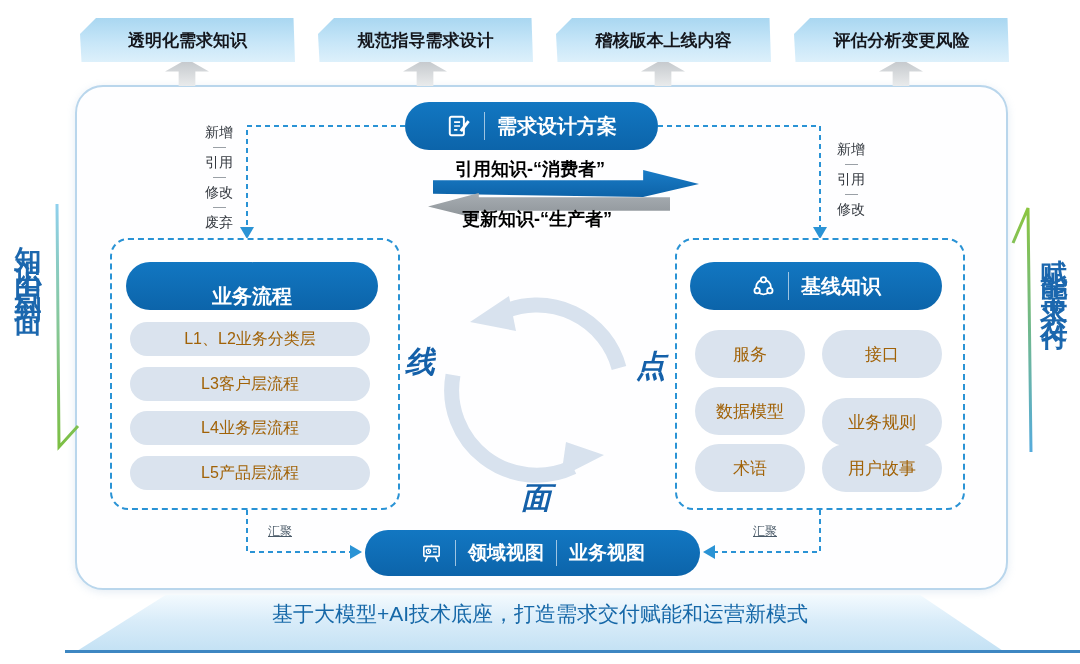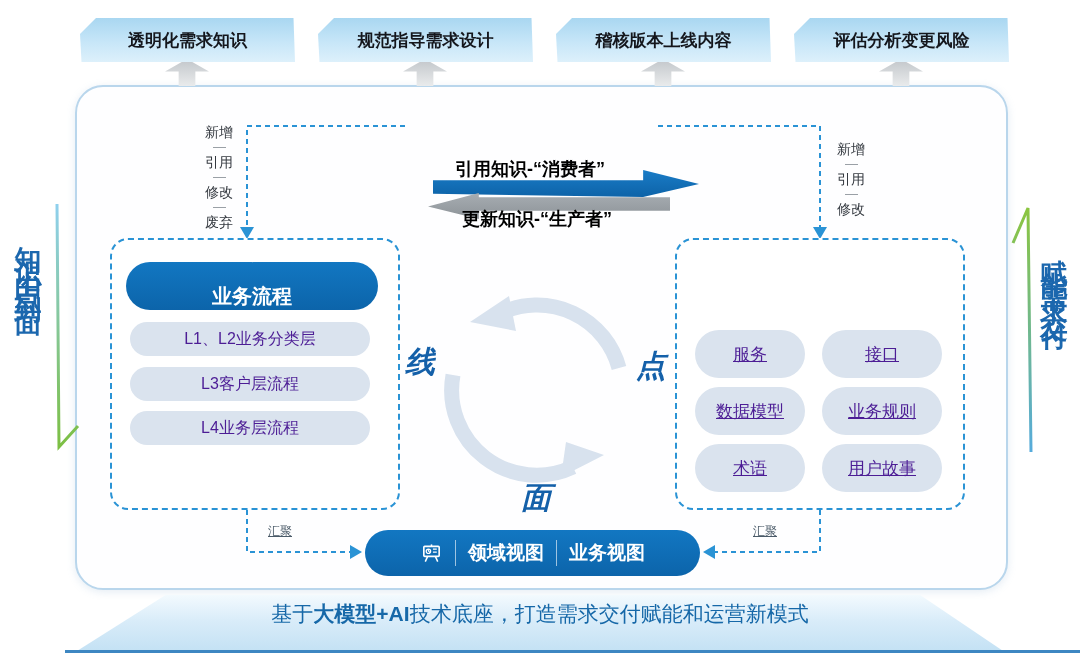--- a/index.html
+++ b/index.html
@@ -31,23 +31,23 @@
   .proc-header{left:126px;top:262px;width:252px;height:48px;font-size:20px;flex-direction:column;}
   .know-header{left:690px;top:262px;width:252px;height:48px;font-size:20px;}
   .bottom-pill{left:365px;top:530px;width:335px;height:46px;font-size:19px;border-radius:23px;}
 
   
   .box{border:2px dashed #2a93d5;border-radius:18px;background:#fff;box-sizing:border-box;z-index:2;}
   .proc-box{left:110px;top:238px;width:290px;height:272px;}
   .know-box{left:675px;top:238px;width:290px;height:272px;}
 
   
-  .chip{display:flex;align-items:center;justify-content:center;background:#dae3ee;color:#4c1d95;z-index:3;}
+  .chip{display:flex;align-items:center;justify-content:center;background:#dae3ee;color:#a16207;z-index:3;}
   .proc-item{left:130px;width:240px;height:34px;border-radius:17px;font-size:16px;}
-  .know-item{height:48px;border-radius:24px;font-size:17px;text-decoration:underline;}
+  .know-item{height:48px;border-radius:24px;font-size:17px;}
 
   
   .ops{display:flex;flex-direction:column;align-items:center;z-index:3;color:#33383f;font-size:14px;}
   .ops span{line-height:17px;}
   .op-sep{width:13px;height:1px;background:#9aa0a6;margin:6px 0;}
 
   
   .flow-label{z-index:3;color:#000000;font-weight:bold;font-size:18px;white-space:nowrap;}
   .arrow-blue{left:433px;top:170px;width:266px;height:27px;z-index:2;
     background:linear-gradient(180deg,#1a7cc7,#0d63a8);
@@ -61,21 +61,21 @@
     font-family:"DejaVu Serif","Liberation Serif",serif;}
 
   .converge{z-index:3;color:#4a5a68;font-size:12px;text-decoration:underline;}
 
   
   .trapezoid{left:60px;top:595px;width:960px;height:57px;z-index:0;
     background:linear-gradient(180deg,#f3fafe 0%,#d9ecf9 45%,#c3e1f4 100%);
     clip-path:polygon(11% 0,89.6% 0,98.4% 100%,1.6% 100%);}
   .footer-text{left:0;top:600px;width:1080px;text-align:center;font-size:21px;color:#1668a8;
     font-weight:500;z-index:1;}
-  .footer-text .hl{font-weight:700;}
+  .footer-text .hl{font-weight:400;}
   .bottom-line{left:65px;top:650px;width:1015px;height:3px;background:#3d87c2;z-index:1;}
 
   
   .rail-text{z-index:3;color:#1b67ae;font-weight:bold;font-size:27px;writing-mode:vertical-rl;
     letter-spacing:13px;line-height:1;}
   .rail-left{left:14px;top:224px;}
   .rail-right{left:1040px;top:238px;}
 </style>
 </head>
 <body>
@@ -130,20 +130,29 @@
       <path d="M453 375 A 85 85 0 0 0 573 467"></path>
     </g>
     <g fill="#d8e2ee">
       <polygon points="470,322 509,296 516,331"></polygon>
       <polygon points="604,455 566,442 561,477"></polygon>
     </g>
     <polyline points="57,204 59,447 78,426" stroke="url(#gL)" stroke-width="3" fill="none"></polyline>
     <polyline points="1013,243 1028,208 1031,452" stroke="url(#gR)" stroke-width="3" fill="none"></polyline>
   </svg>
 
+  <div class="abs pill design-pill">
+    <svg width="26" height="26" viewBox="0 0 24 24">
+      <rect x="3.5" y="3.5" width="13" height="17" rx="1.5" stroke="#fff" stroke-width="1.8" fill="none"></rect>
+      <path d="M7.5 8.5h5.5 M7.5 12h5.5 M7.5 15.5h3" stroke="#fff" stroke-width="1.6" fill="none"></path>
+      <path d="M12.5 16 L19.8 6.6 l2.1 1.6 L14.8 17.6 Z" fill="#fff"></path>
+    </svg>
+    <span class="sep"></span>
+    <span>需求设计方案</span>
+  </div>
 
   <div class="abs flow-label" style="left:455px;top:157px">引用知识-“消费者”</div>
   <div class="abs arrow-blue"></div>
   <div class="abs arrow-gray"></div>
   <div class="abs flow-label" style="left:462px;top:207px">更新知识-“生产者”</div>
 
   <div class="abs ops" style="left:194px;top:124px;width:50px">
     <span>新增</span>
       <i class="op-sep"></i>
     <span>引用</span>
@@ -166,26 +175,37 @@
       <path d="M3.5 5.5 L9 3.5 L15 5.5 L20.5 3.5 V17.5 L15 19.5 L9 17.5 L3.5 19.5 Z" stroke="#fff" stroke-width="1.6" fill="none"></path>
       <path d="M9 3.5 V17.5 M15 5.5 V19.5" stroke="#fff" stroke-width="1.4"></path>
       <path d="M5.2 8.5h2 M5.2 11.5h2 M10.8 8.5h2.2 M16.8 8.5h2 M16.8 11.5h2" stroke="#fff" stroke-width="1.2"></path>
     </svg>
     <span class="sep"></span>
     <span>业务流程</span>
   </div>
   <div class="abs chip proc-item" style="top:322px">L1、L2业务分类层</div>
   <div class="abs chip proc-item" style="top:367px">L3客户层流程</div>
   <div class="abs chip proc-item" style="top:411px">L4业务层流程</div>
+  <div class="abs chip proc-item" style="top:456px">L5产品层流程</div>
 
   <div class="abs box know-box"></div>
+  <div class="abs pill know-header">
+    <svg width="25" height="25" viewBox="0 0 24 24">
+      <circle cx="12" cy="12.5" r="7" stroke="#fff" stroke-width="1.8" fill="none"></circle>
+      <circle cx="12" cy="5.5" r="2.6" fill="#0f6db6" stroke="#fff" stroke-width="1.7"></circle>
+      <circle cx="5.9" cy="16" r="2.6" fill="#0f6db6" stroke="#fff" stroke-width="1.7"></circle>
+      <circle cx="18.1" cy="16" r="2.6" fill="#0f6db6" stroke="#fff" stroke-width="1.7"></circle>
+    </svg>
+    <span class="sep"></span>
+    <span>基线知识</span>
+  </div>
   <div class="abs chip know-item" style="left:695px;top:330px;width:110px">服务</div>
   <div class="abs chip know-item" style="left:822px;top:330px;width:120px">接口</div>
   <div class="abs chip know-item" style="left:695px;top:387px;width:110px">数据模型</div>
-  <div class="abs chip know-item" style="left:822px;top:387px;width:120px">业务规则</div>
+  <div class="abs chip know-item" style="left:822px;top:398px;width:120px">业务规则</div>
   <div class="abs chip know-item" style="left:695px;top:444px;width:110px">术语</div>
   <div class="abs chip know-item" style="left:822px;top:444px;width:120px">用户故事</div>
 
   <div class="abs cycle-label" style="left:405px;top:342px">线</div>
   <div class="abs cycle-label" style="left:636px;top:346px">点</div>
   <div class="abs cycle-label" style="left:521px;top:478px">面</div>
 
   <div class="abs pill bottom-pill">
     <svg width="23" height="23" viewBox="0 0 24 24">
       <path d="M12 2.5 V4.5" stroke="#fff" stroke-width="1.6"></path>

